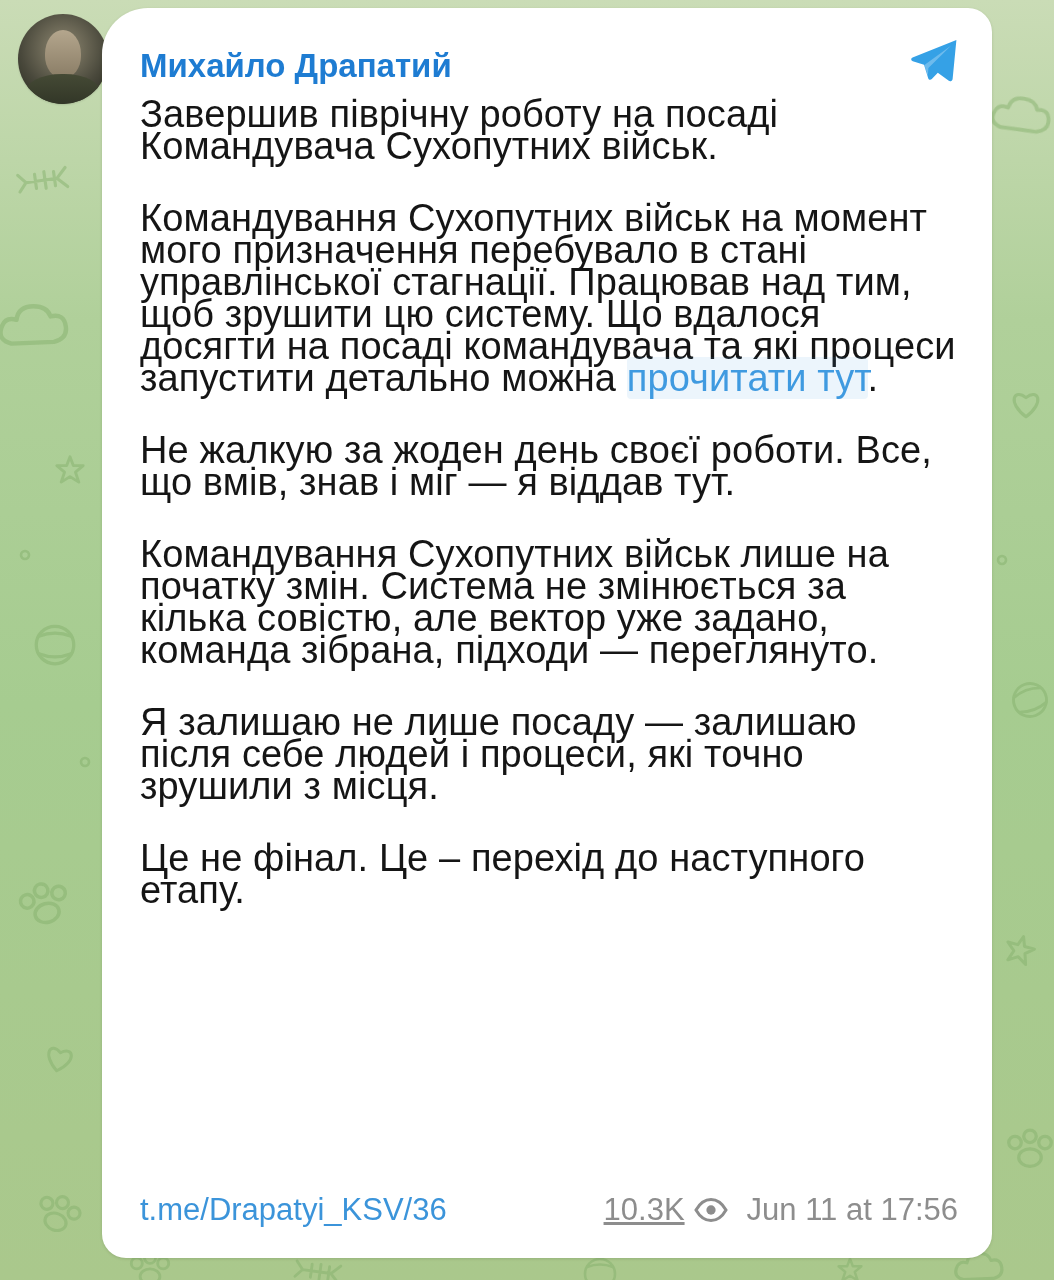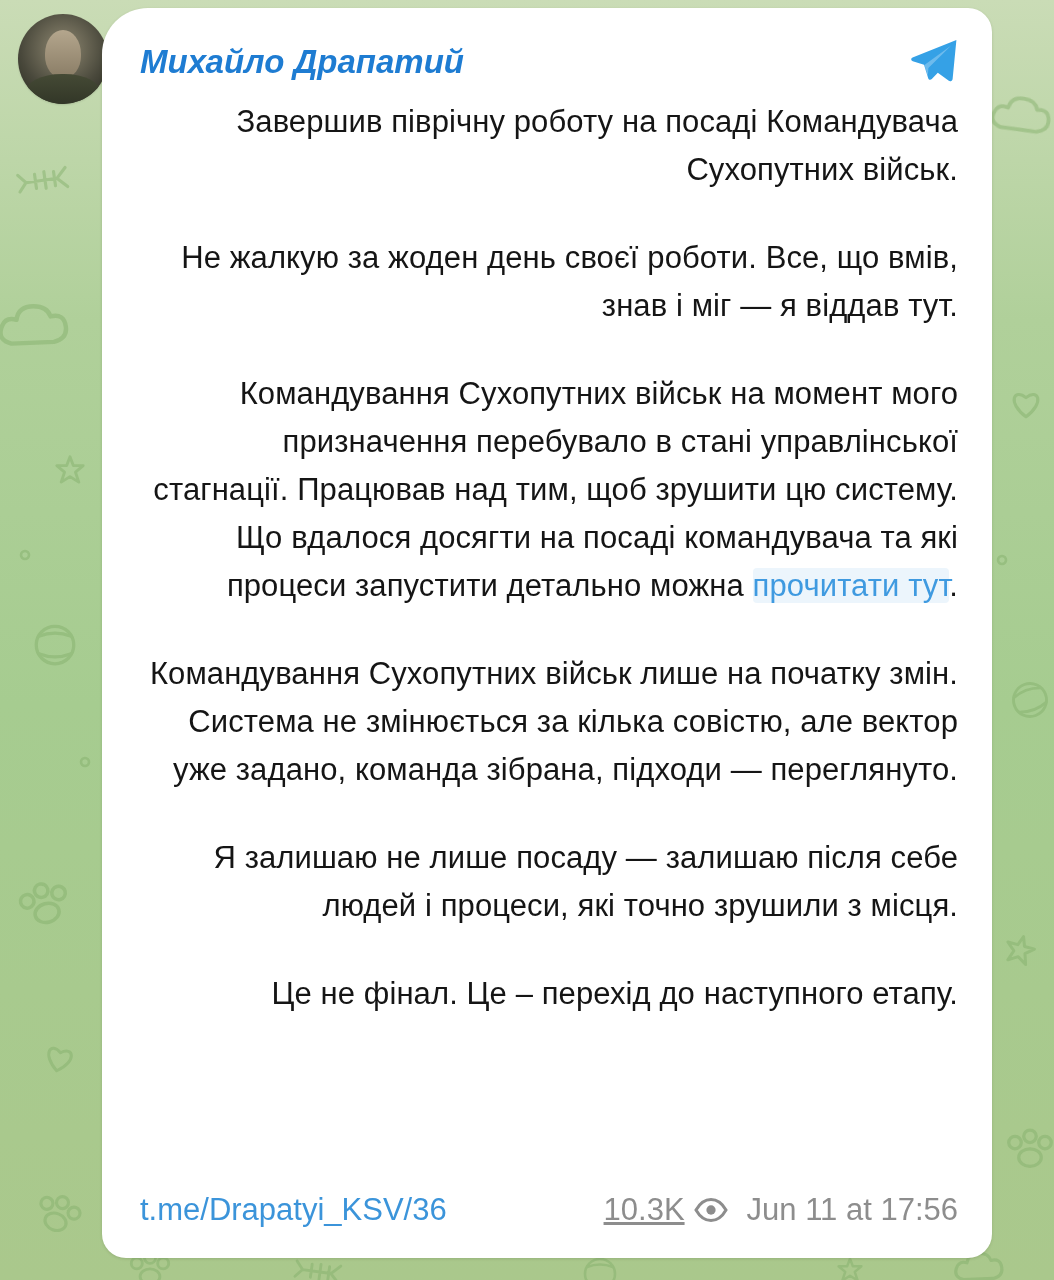--- a/index.html
+++ b/index.html
@@ -19,24 +19,24 @@
   .avatar-photo{position:absolute;inset:0;}
   .avatar-photo::before{content:"";position:absolute;left:27px;top:16px;width:36px;height:48px;
     border-radius:50% 50% 46% 46%;background:linear-gradient(180deg,#b4a68d,#8a7d66);}
   .avatar-photo::after{content:"";position:absolute;left:7px;top:60px;width:76px;height:40px;
     border-radius:48% 48% 0 0;background:linear-gradient(180deg,#454a35,#2c3023);}
   .card{
     position:absolute;left:102px;top:8px;width:890px;height:1250px;background:#ffffff;
     border-radius:46px 24px 24px 24px;box-sizing:border-box;
     padding:30px 34px 34px 38px;box-shadow:0 1px 3px rgba(60,80,40,.18);
   }
-  .header-row{display:flex;justify-content:space-between;align-items:center;margin-bottom:12px;font-style:italic;}
+  .header-row{display:flex;justify-content:space-between;align-items:flex-end;margin-bottom:12px;}
   .author{font-size:33px;font-weight:bold;color:#1e7cd2;line-height:40px;cursor:pointer;}
   .plane-icon{width:48px;height:48px;flex:0 0 auto;margin-top:0;cursor:pointer;}
-  .body-text{color:#151515;font-size:31px;line-height:48px;letter-spacing:.1px;text-align:right;}
+  .body-text{color:#151515;font-size:38px;line-height:32px;letter-spacing:.1px;}
   .body-text p{margin:0 0 40px 0;}
   .inline-link{color:#3f9ae0;text-decoration:none;background:rgba(64,154,224,.10);border-radius:4px;cursor:pointer;}
   .footer{position:absolute;left:38px;right:34px;bottom:30px;display:flex;justify-content:space-between;align-items:center;font-size:31px;}
   .permalink{color:#3b94da;text-decoration:none;cursor:pointer;text-align:right;}
   .meta{display:flex;align-items:center;color:#8d8d8d;}
   .views{margin-right:8px;text-decoration:underline;}
   .eye-icon{width:36px;height:36px;display:inline-block;}
   .date{margin-left:18px;}
 </style>
 </head>
@@ -105,22 +105,22 @@
     <div class="header-row">
       <div class="author">Михайло Драпатий</div>
       <svg class="plane-icon" viewBox="0 0 24 24">
         <path d="M23.2 1 1.3 9.8c-1 .4-.9 1.5.1 1.8l5.6 1.8 2.1 6.7c.3.9 1.2 1 1.8.4l3-3.1 5.5 4c.7.5 1.7.1 1.9-.8L23.2 1z" fill="#35a1e6"></path>
         <path d="M7.2 13.5 20.6 3.8 9.2 15l-.3 4z" fill="#ffffff" opacity="0.28"></path>
       </svg>
     </div>
 
     <div class="body-text">
       <p>Завершив піврічну роботу на посаді Командувача Сухопутних військ.</p>
+      <p><span>Командування Сухопутних військ на момент мого призначення перебувало в стані управлінської стагнації. Працював над тим, щоб зрушити цю систему. Що вдалося досягти на посаді командувача та які процеси запустити детально можна </span><a class="inline-link">прочитати тут</a><span>.</span></p>
       <p>Не жалкую за жоден день своєї роботи. Все, що вмів, знав і міг — я віддав тут.</p>
-      <p><span>Командування Сухопутних військ на момент мого призначення перебувало в стані управлінської стагнації. Працював над тим, щоб зрушити цю систему. Що вдалося досягти на посаді командувача та які процеси запустити детально можна </span><a class="inline-link">прочитати тут</a><span>.</span></p>
       <p>Командування Сухопутних військ лише на початку змін. Система не змінюється за кілька совістю, але вектор уже задано, команда зібрана, підходи — переглянуто.</p>
       <p>Я залишаю не лише посаду — залишаю після себе людей і процеси, які точно зрушили з місця.</p>
       <p>Це не фінал. Це – перехід до наступного етапу.</p>
     </div>
 
     <div class="footer">
       <a class="permalink">t.me/Drapatyi_KSV/36</a>
       <div class="meta">
         <span class="views">10.3K</span>
         <svg class="eye-icon" viewBox="0 0 24 24">

